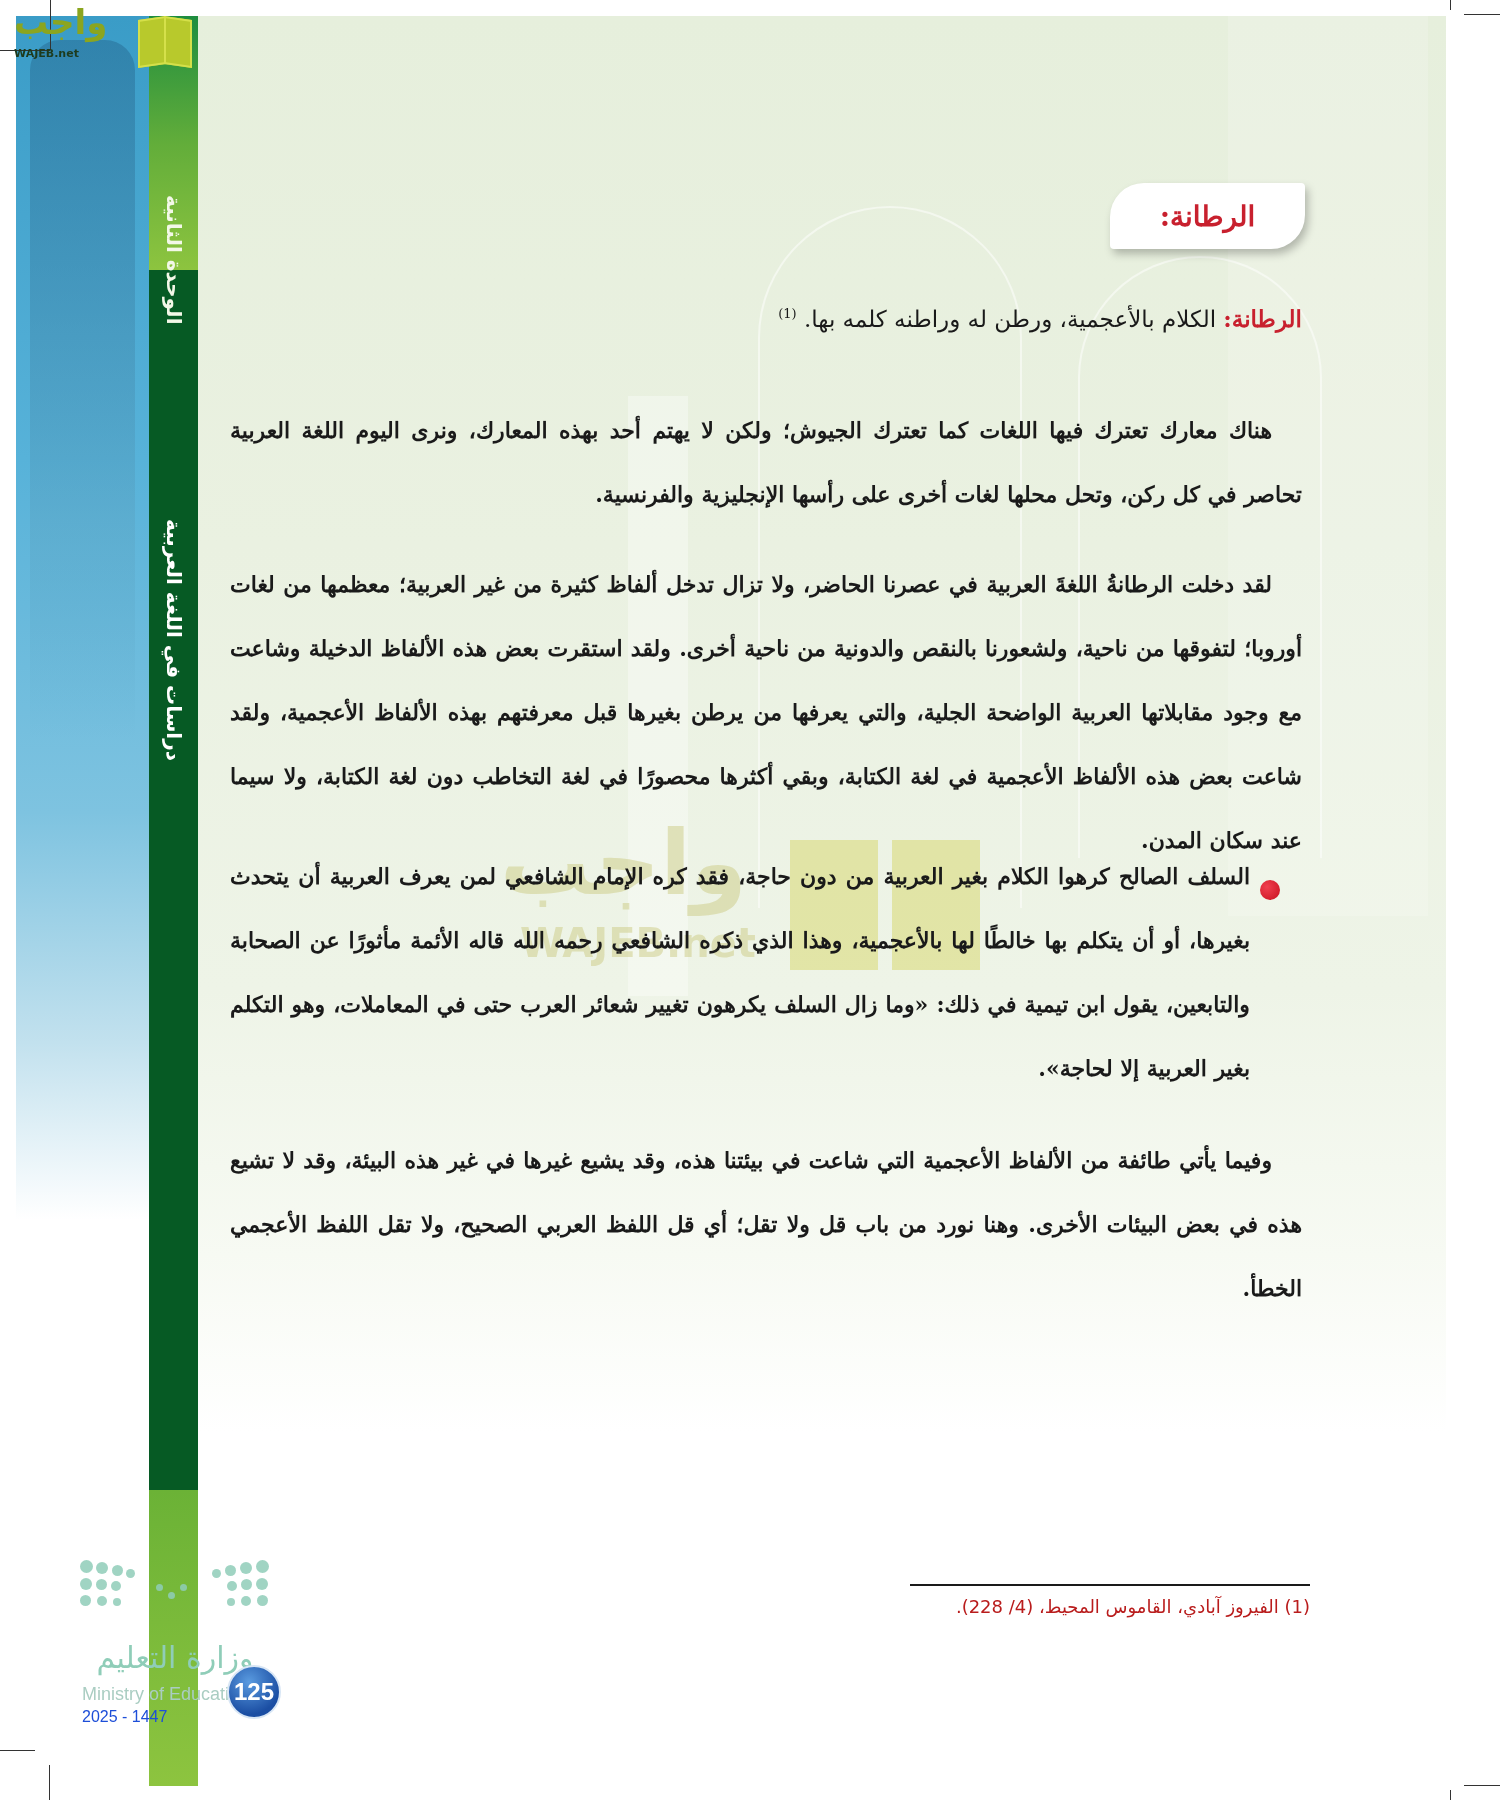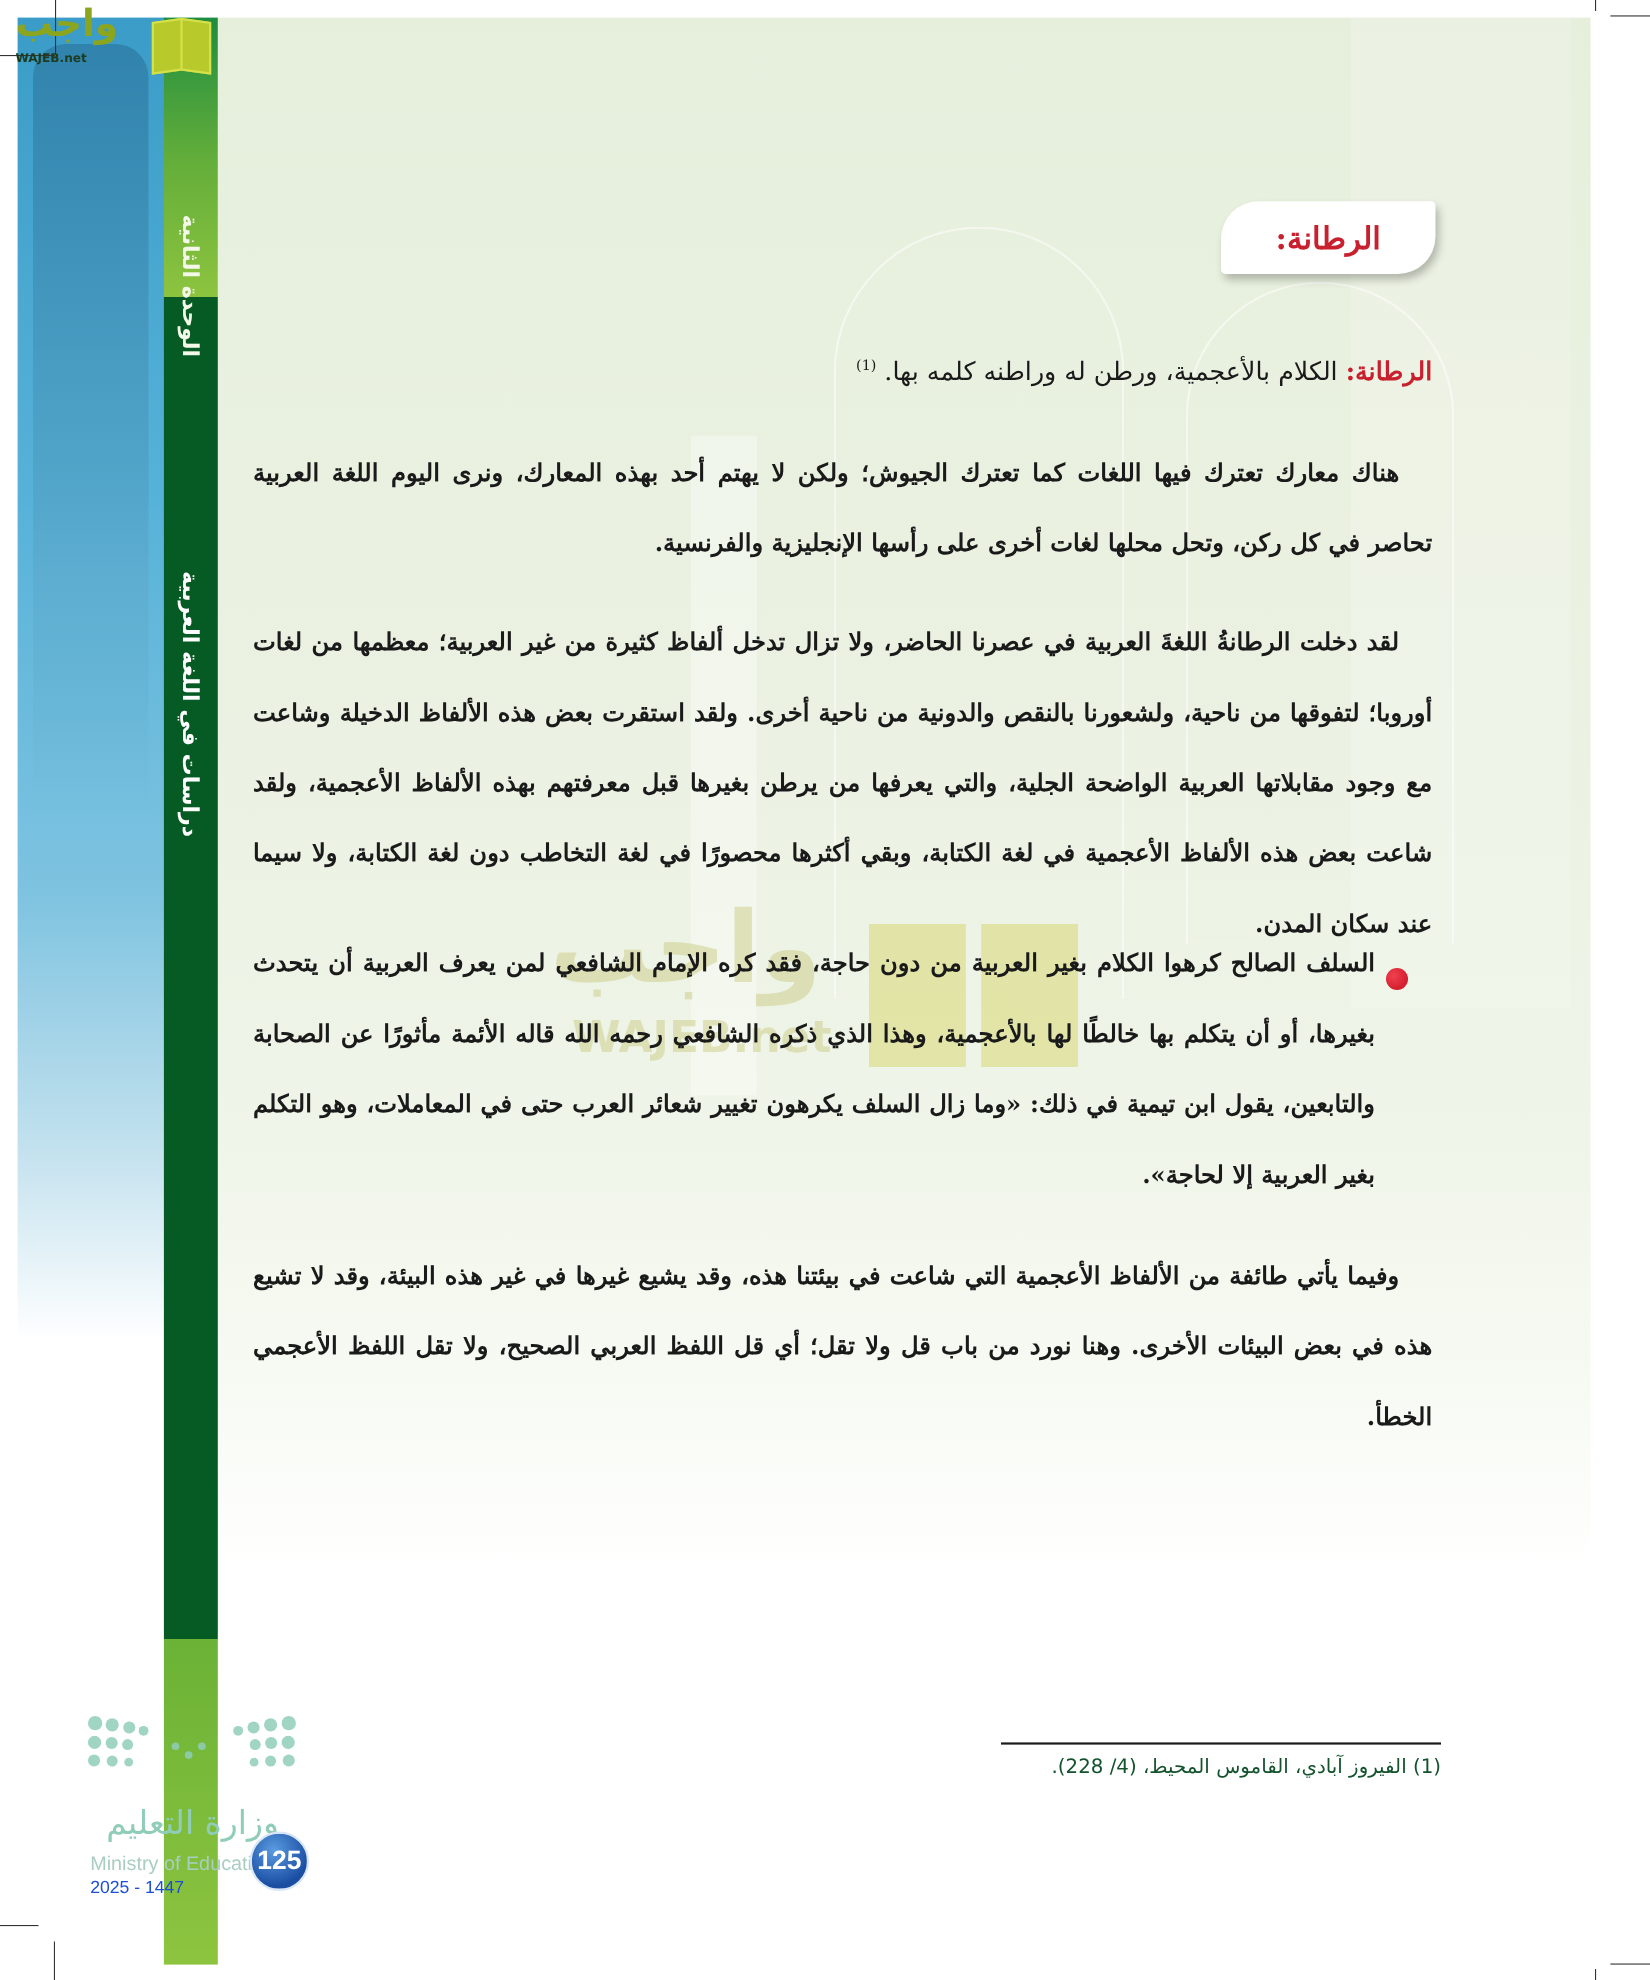--- a/index.html
+++ b/index.html
@@ -66,21 +66,21 @@
       background: #ffffff; border-radius: 34px 4px 34px 4px;
       box-shadow: 3px 5px 8px rgba(0,0,0,0.25);
       display: flex; align-items: center; justify-content: center;
     }
     .pill span { font-family: "DejaVu Serif", serif; font-size: 28px; font-weight: bold; color: #c8202e; direction: rtl; }
 
     .content {
       position: absolute; left: 230px; width: 1072px; direction: rtl; text-align: justify;
       font-family: "DejaVu Serif", serif; font-size: 22px; color: #1a1a1a;
     }
-    .def { top: 324px; font-size: 23px; }
+    .def { top: 305px; font-size: 23px; }
     .def .term { color: #c8202e; font-weight: bold; }
     .def sup { font-size: 13px; }
     .para { line-height: 64px; text-align-last: right; font-weight: bold; }
     .p1 { top: 398px; text-indent: 30px; }
     .p2 { top: 552px; text-indent: 30px; }
     .p3 { top: 844px; padding-right: 46px; width: 1020px; }
     .p4 { top: 1128px; text-indent: 30px; }
     .bullet {
       position: absolute; left: 1260px; top: 880px; width: 20px; height: 20px; border-radius: 50%;
       background: radial-gradient(circle at 35% 35%, #f04050, #c8101e);
@@ -91,21 +91,21 @@
     .wm .ar { position: absolute; left: 0; top: -20px; font-size: 90px; font-weight: bold; color: #c9c77a; direction: rtl; }
     .wm .en { position: absolute; left: 20px; top: 90px; font-size: 40px; font-weight: bold; color: #c9c77a; }
     .wm .bk { position: absolute; left: 290px; top: 0; width: 190px; height: 150px; }
     .wm .bk .l, .wm .bk .r { position: absolute; top: 10px; width: 88px; height: 130px; background: #d4d35a; }
     .wm .bk .l { left: 0; } .wm .bk .r { right: 0; }
 
     
     .fn-rule { position: absolute; left: 910px; top: 1584px; width: 400px; height: 2px; background: #1a1a1a; }
     .footnote {
       position: absolute; left: 910px; top: 1596px; width: 400px; direction: rtl; text-align: right;
-      font-family: "DejaVu Sans", sans-serif; font-size: 18px; color: #14532d;
+      font-family: "DejaVu Sans", sans-serif; font-size: 18px; color: #b91c1c;
     }
 
     
     .ministry { position: absolute; left: 80px; top: 1560px; width: 200px; height: 160px; }
     .dots { position: absolute; left: 0; top: 0; width: 190px; height: 60px; }
     .dot { position: absolute; border-radius: 50%; background: #8fcdb8; opacity: 0.85; }
     .min-ar { position: absolute; left: 0; top: 80px; font-size: 30px; color: #8fcdb8; direction: rtl; width: 190px; text-align: center; }
     .min-en { position: absolute; left: 2px; top: 124px; font-size: 18px; color: #aacdc2; font-family: "Liberation Sans", sans-serif; }
     .min-yr { position: absolute; left: 2px; top: 148px; font-size: 16px; color: #1d4ed8; font-family: "Liberation Sans", sans-serif; }
     .page-num {

